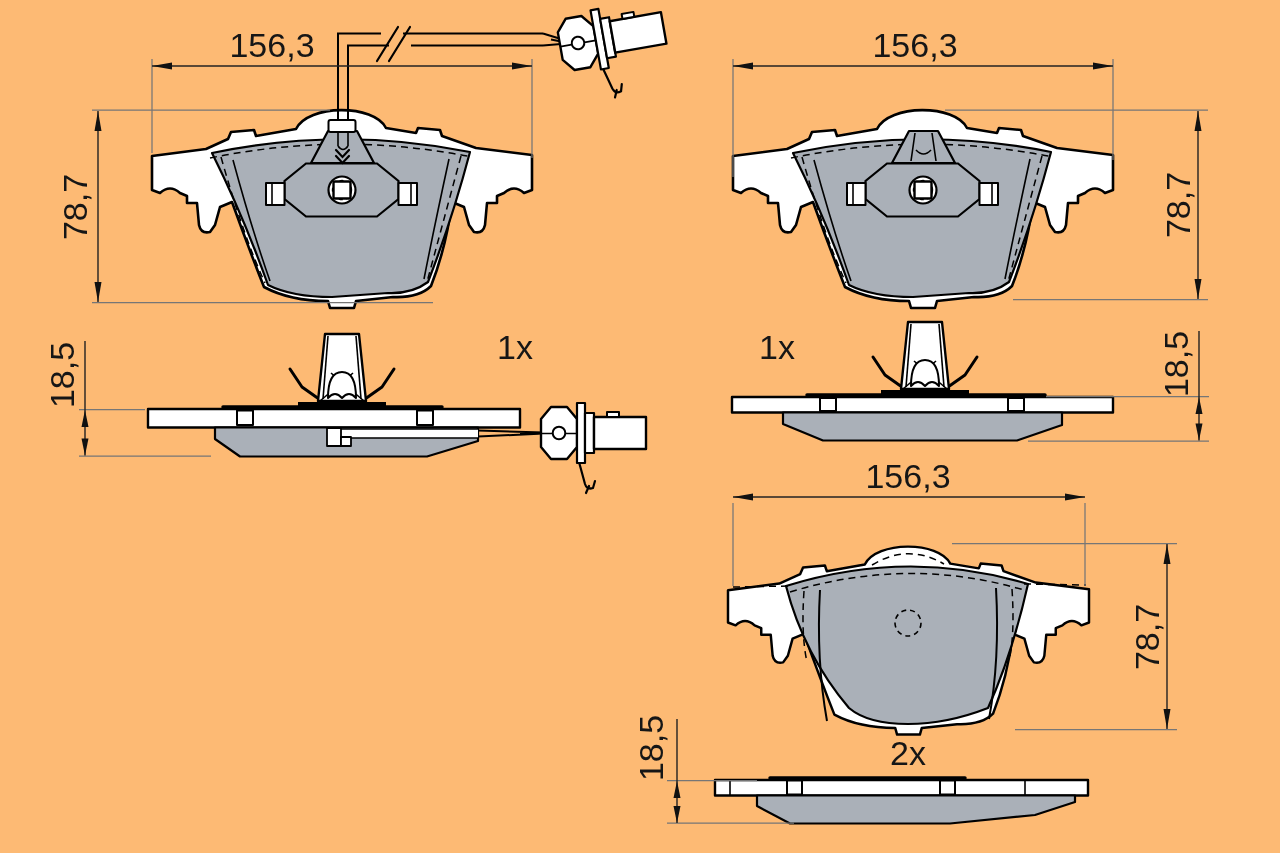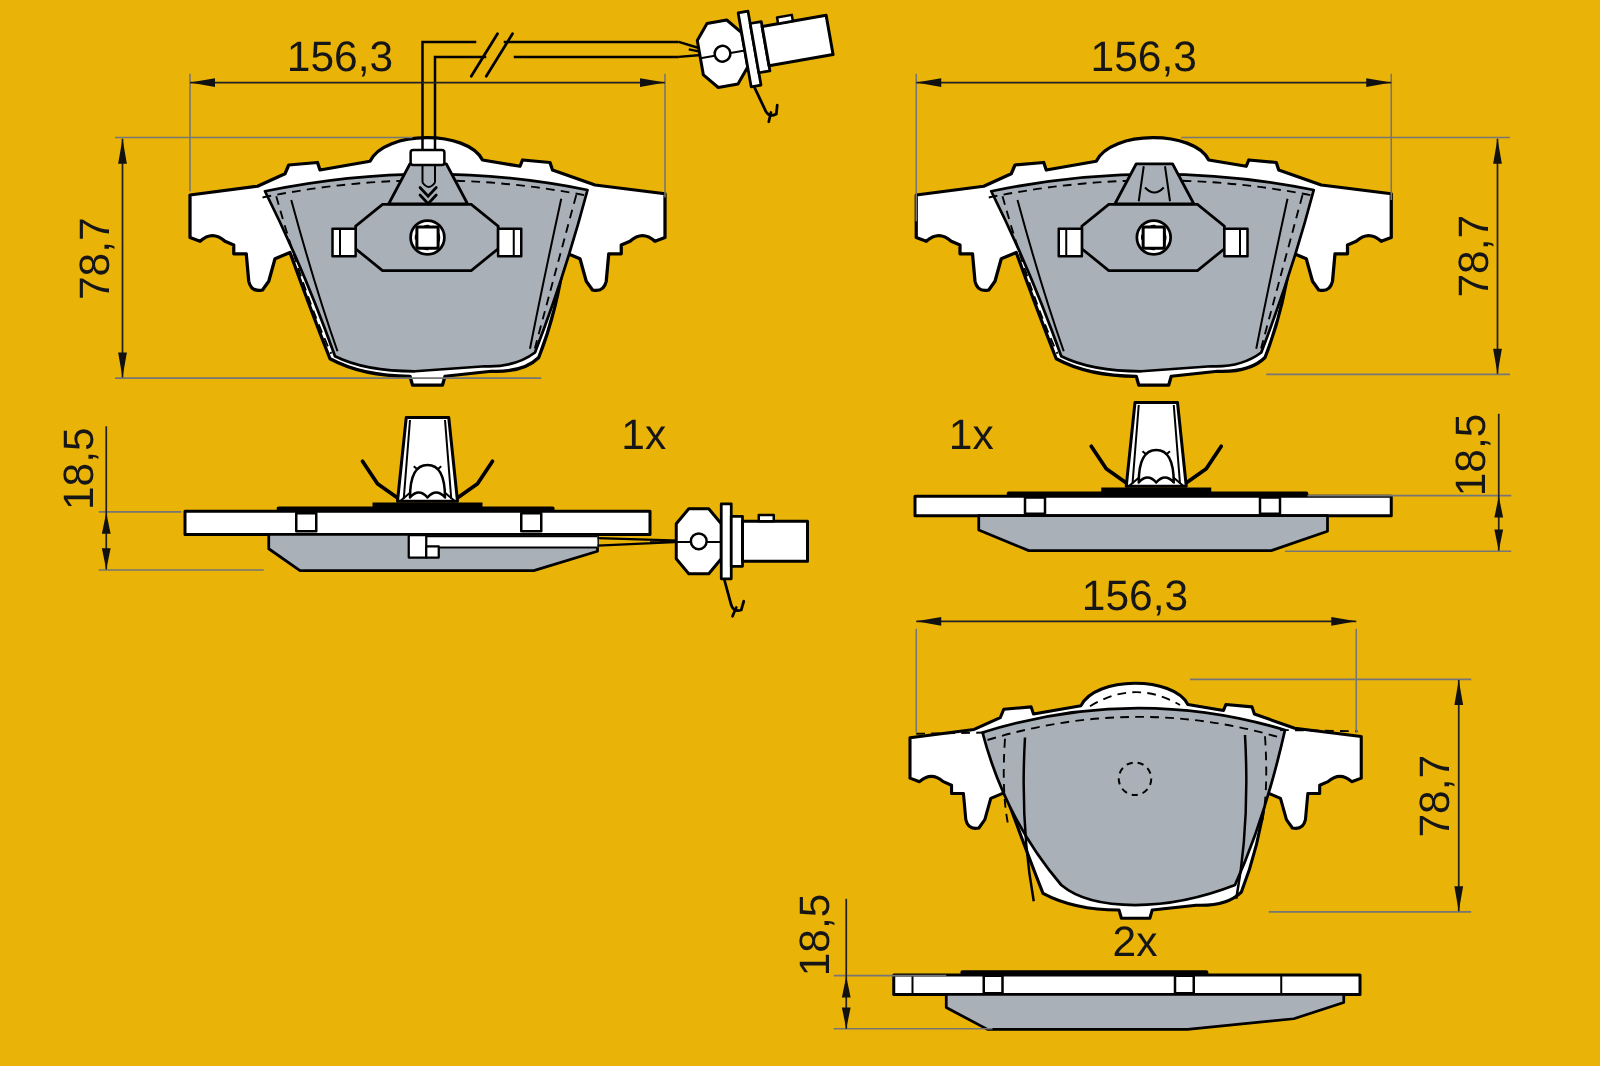--- a/index.html
+++ b/index.html
@@ -1,16 +1,16 @@
 <!DOCTYPE html>
 <html><head>
 <meta charset="utf-8">
 <style>
   html,body{margin:0;padding:0;background:#ffffff;}
-  .stage{position:relative;width:1280px;height:853px;background:#eab308;overflow:hidden;
+  .stage{position:relative;width:1280px;height:853px;background:#fdba74;overflow:hidden;
          font-family:"Liberation Sans", sans-serif;}
   svg{display:block;}
   .ol{fill:#ffffff;stroke:#000000;stroke-width:2.6;stroke-linejoin:round;}
   .fg{stroke:#000000;stroke-width:2.2;stroke-linejoin:round;fill:#aab0b8;}
   .wh{fill:#ffffff;stroke:#000000;stroke-width:2;stroke-linejoin:round;}
   .ln{fill:none;stroke:#000000;stroke-width:2;stroke-linecap:round;}
   .th{fill:none;stroke:#000000;stroke-width:1.6;}
   .dsh{fill:none;stroke:#000000;stroke-width:1.5;stroke-dasharray:7 5;}
   .dim{fill:none;stroke:#222222;stroke-width:1.4;}
   .ext{fill:none;stroke:#767676;stroke-width:1.25;}

